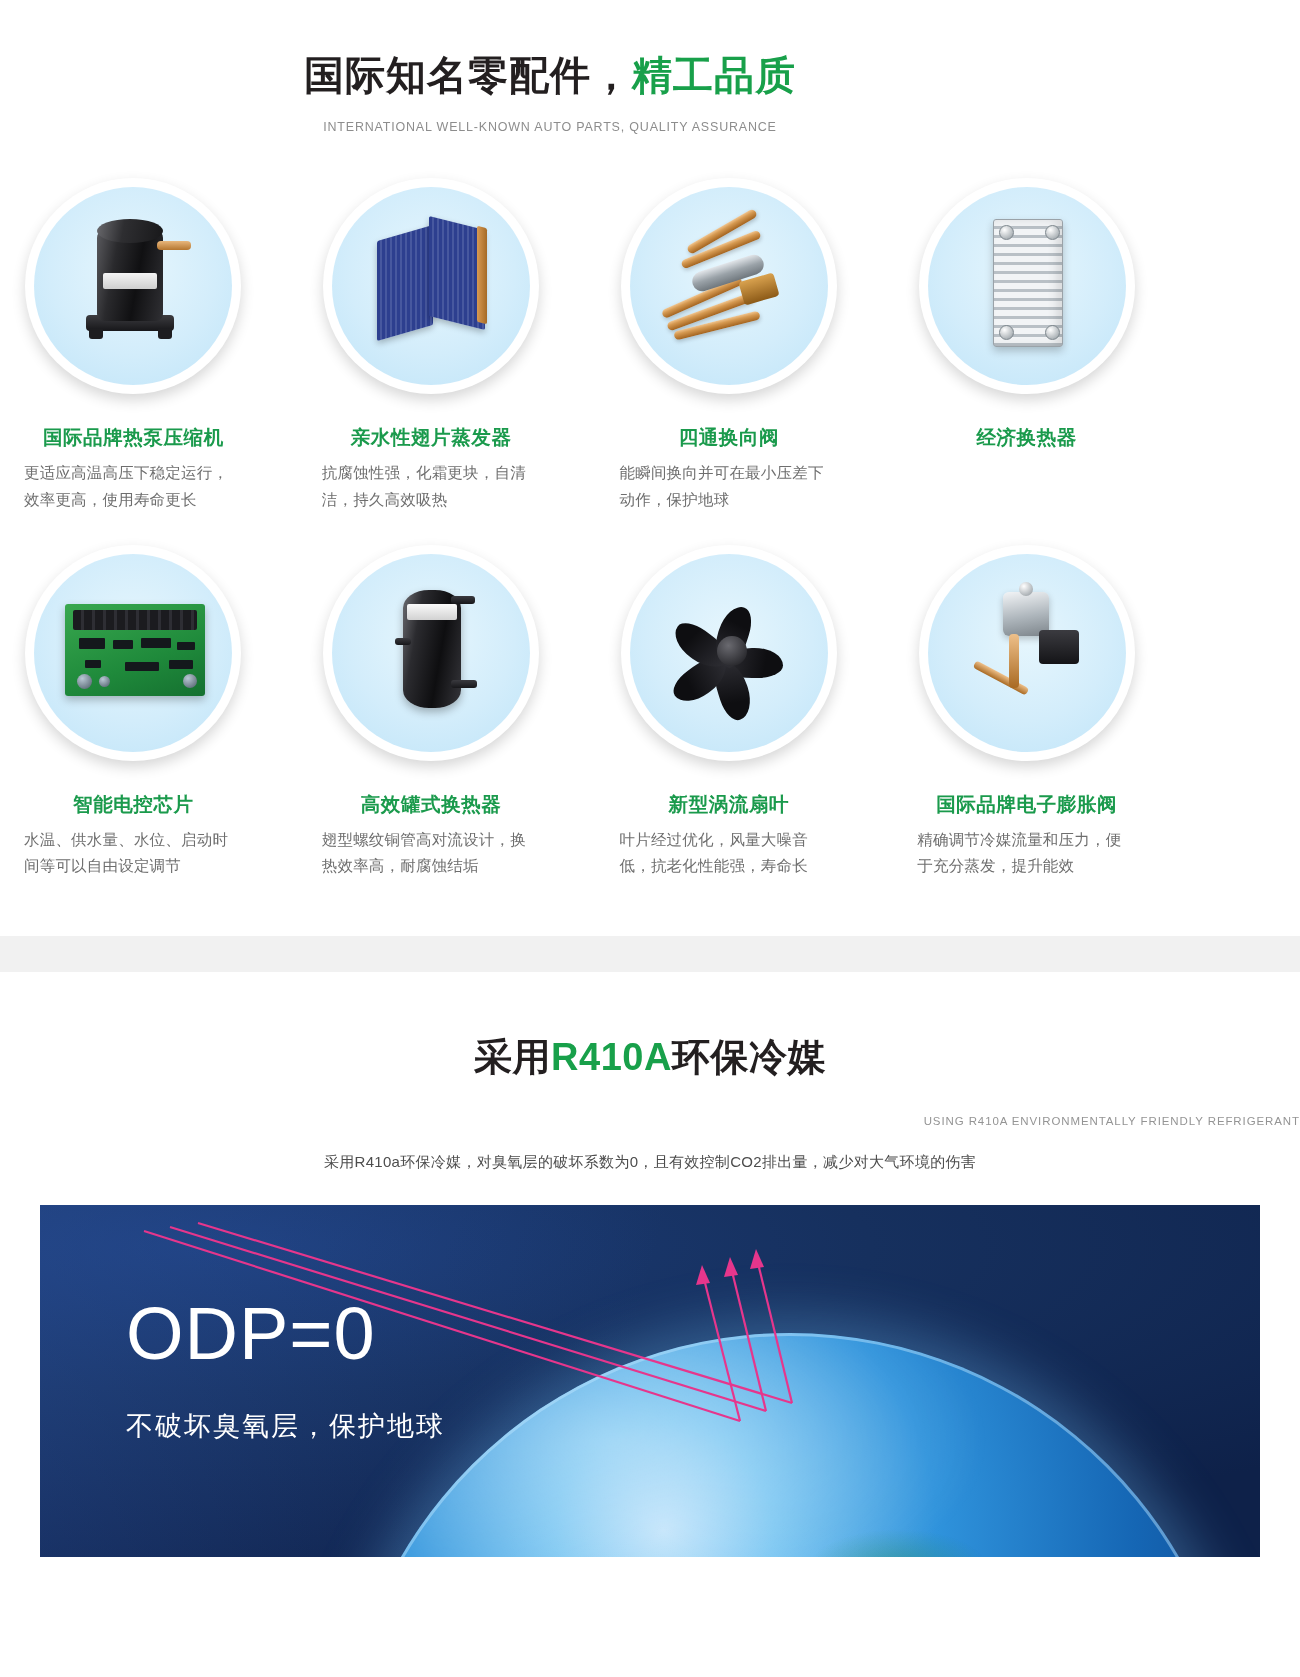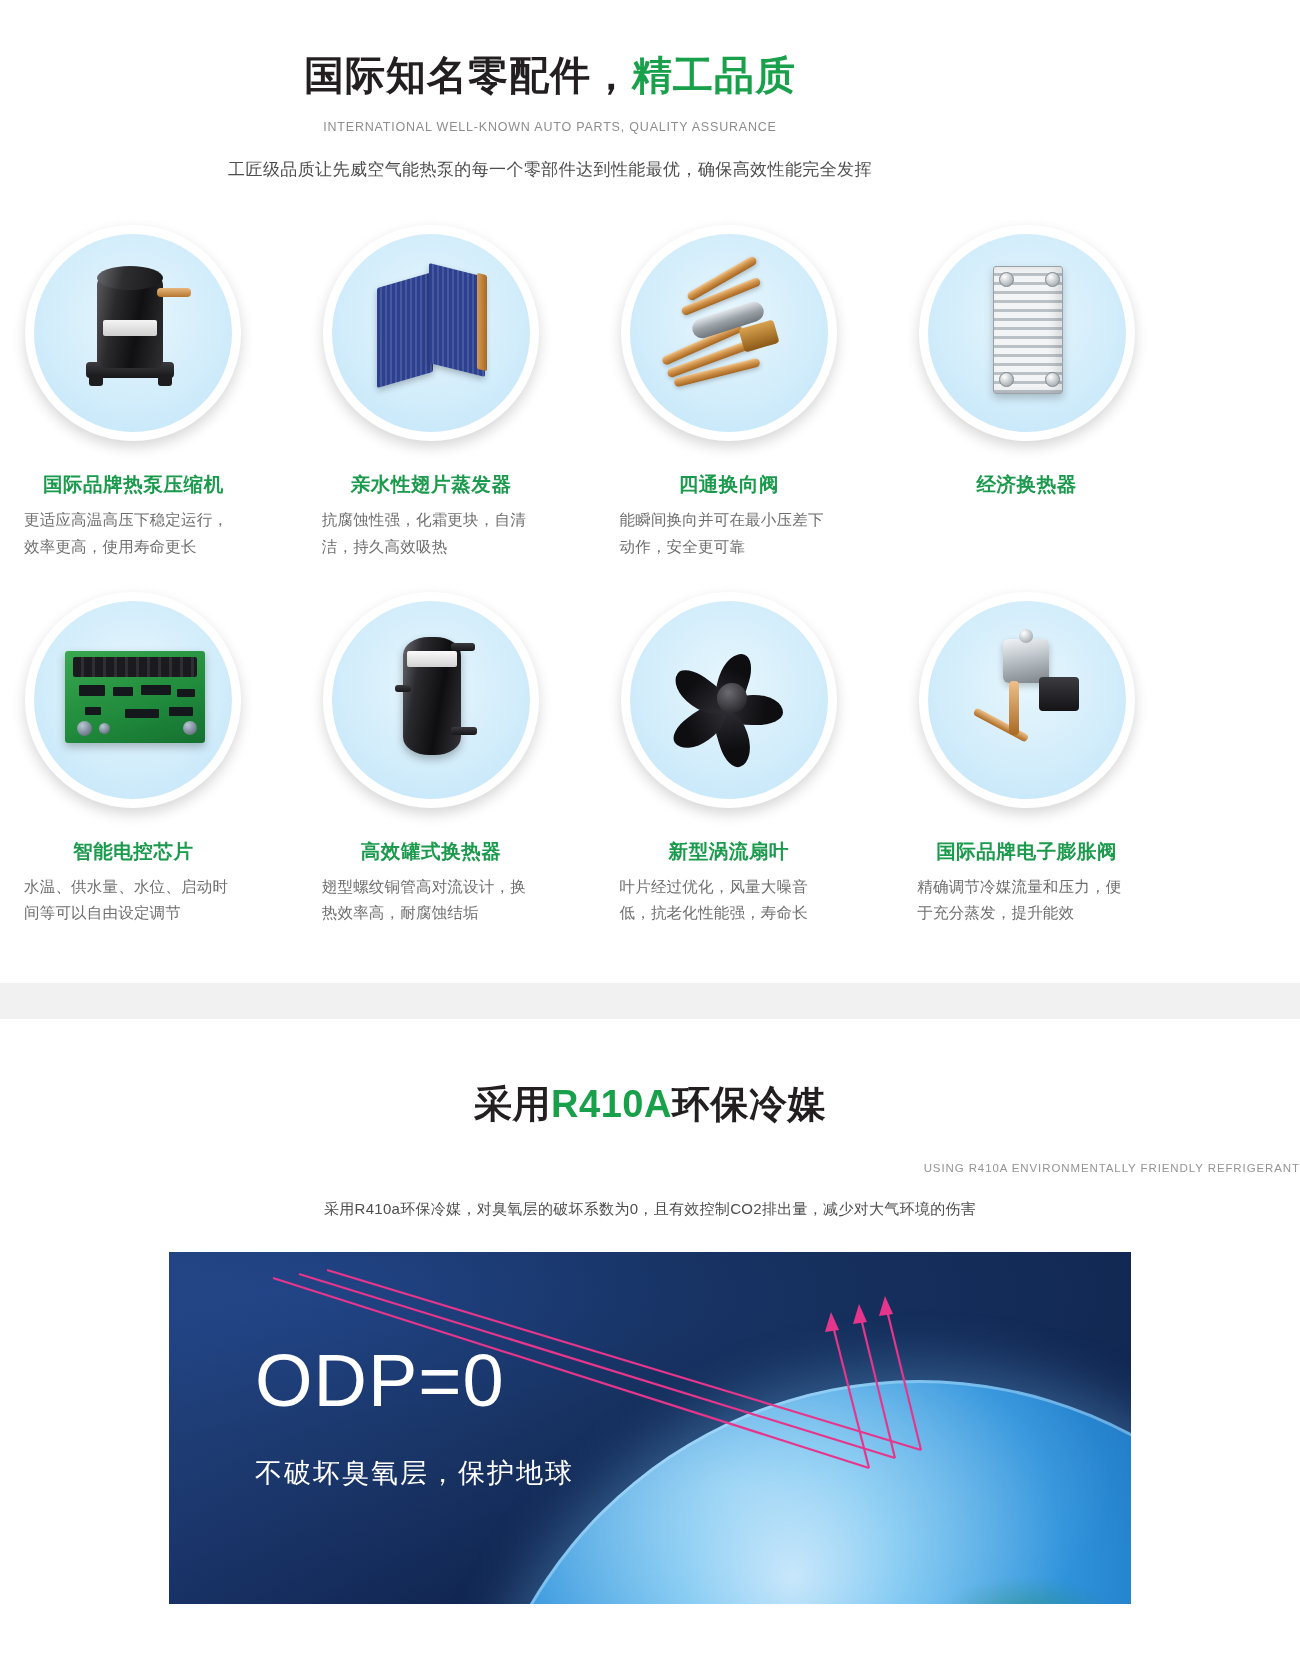--- a/index.html
+++ b/index.html
@@ -142,21 +142,21 @@
     text-align: center;
     font-size: 15px;
     color: #4d4d4d;
     letter-spacing: 0.3px;
     margin-top: 26px;
   }
 
   
   .banner {
     position: relative;
-    width: 962px;
+    width: 1220px;
     height: 352px;
     margin: 33px auto 0;
     overflow: hidden;
     background:
       radial-gradient(ellipse 120% 90% at 14% 12%, #1c3d7a 0%, #16305e 45%, #0e2149 100%),
       #102048;
   }
   .banner-bg-sheen {
     position: absolute; inset: 0;
     background: linear-gradient(105deg, rgba(50,90,170,0.35) 0%, rgba(18,40,95,0.0) 48%);
@@ -364,21 +364,20 @@
 <body>
 
 <section class="section-parts" data-name="international-parts-section">
 
   <h1 class="head-title" data-name="page-title">
     <span data-name="page-title-dark">国际知名零配件，</span><span class="accent" data-name="page-title-accent">精工品质</span>
   </h1>
 
   <div class="head-sub-en" data-name="page-subtitle-english">INTERNATIONAL WELL-KNOWN AUTO PARTS, QUALITY ASSURANCE</div>
 
-  <div class="head-desc" data-name="page-description">工匠级品质让先威空气能热泵的每一个零部件达到性能最优，确保高效性能完全发挥</div>
 
   <div class="features" data-name="parts-feature-grid">
 
     <div class="feature" data-name="feature-card">
       <div class="circle-wrap" data-name="feature-image-circle">
         <div class="circle-inner">
           <div class="art" data-name="scroll-compressor-icon">
             <div class="comp-base"></div>
             <div class="comp-foot" style="left:36px"></div>
             <div class="comp-foot" style="left:105px"></div>
@@ -415,21 +414,21 @@
             <div class="valve-pipe" style="left:16px;top:96px;width:92px;height:9px;transform:rotate(-20deg)"></div>
             <div class="valve-pipe" style="left:24px;top:110px;width:88px;height:9px;transform:rotate(-14deg)"></div>
             <div class="valve-pipe" style="left:34px;top:16px;width:78px;height:9px;transform:rotate(-30deg)"></div>
             <div class="valve-pipe" style="left:30px;top:34px;width:84px;height:9px;transform:rotate(-22deg)"></div>
             <div class="valve-body"></div>
             <div class="valve-coil"></div>
           </div>
         </div>
       </div>
       <div class="feature-title" data-name="feature-title">四通换向阀</div>
-      <div class="feature-desc" data-name="feature-description">能瞬间换向并可在最小压差下动作，安全更可靠</div>
+      <div class="feature-desc" data-name="feature-description">能瞬间换向并可在最小压差下动作，保护地球</div>
     </div>
 
     <div class="feature" data-name="feature-card">
       <div class="circle-wrap" data-name="feature-image-circle">
         <div class="circle-inner">
           <div class="art" data-name="plate-heat-exchanger-icon">
             <div class="plate-hx"></div>
             <div class="plate-port" style="left:52px;top:14px"></div>
             <div class="plate-port" style="left:98px;top:14px"></div>
             <div class="plate-port" style="left:52px;top:114px"></div>

